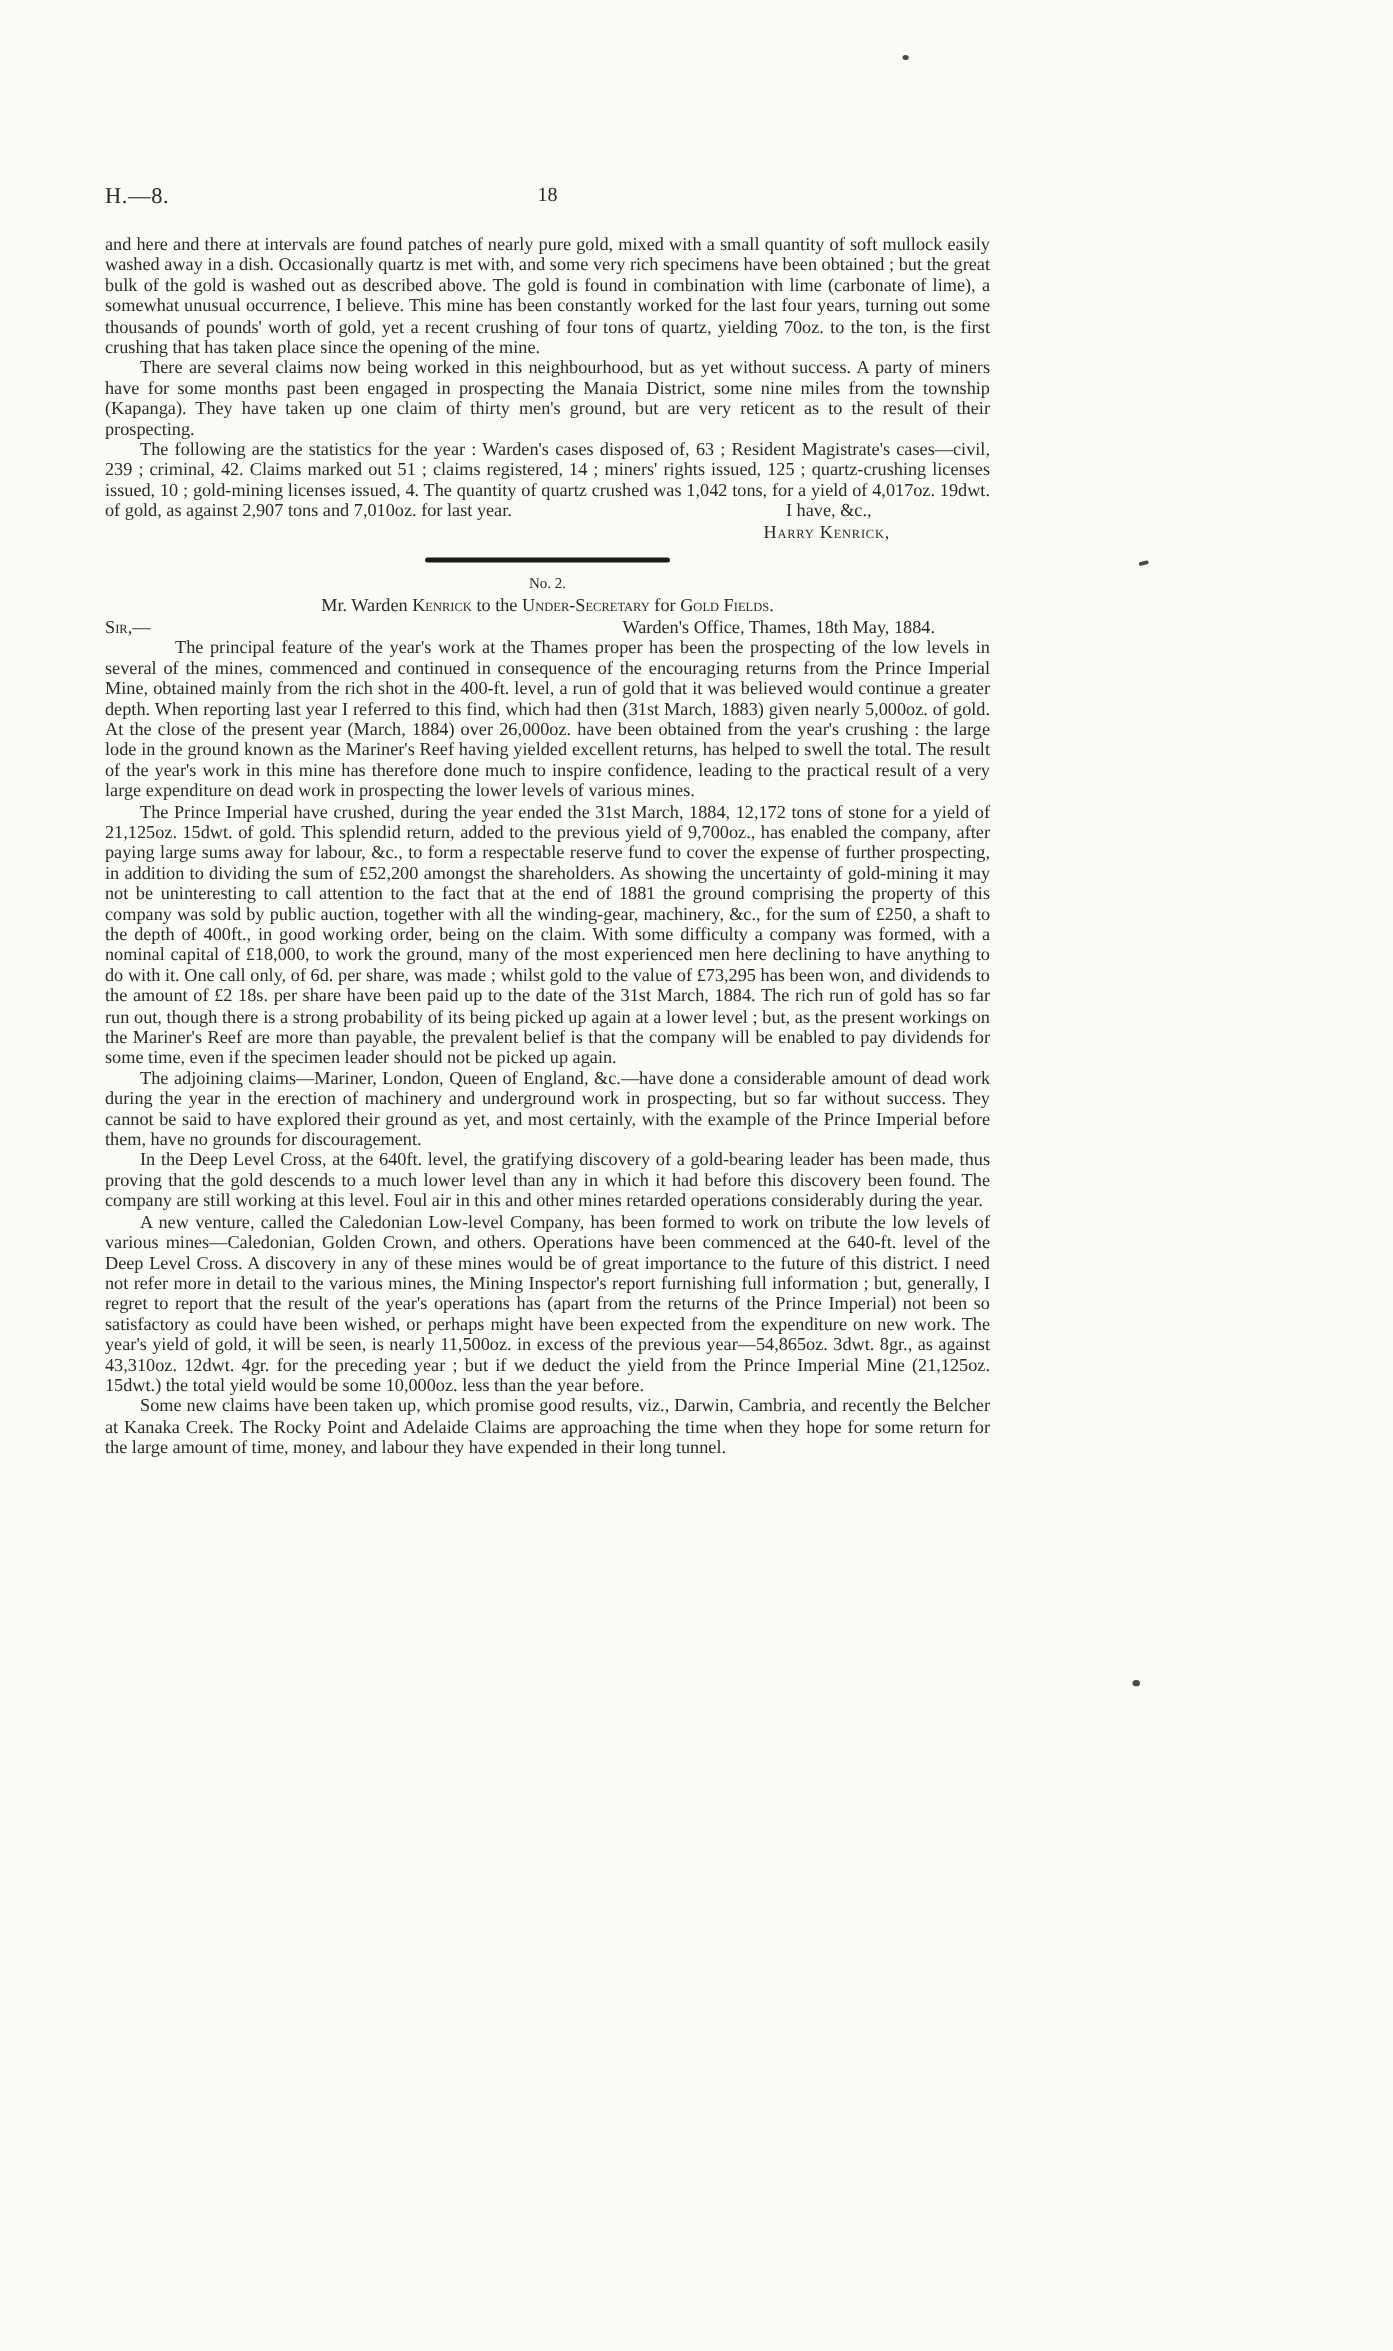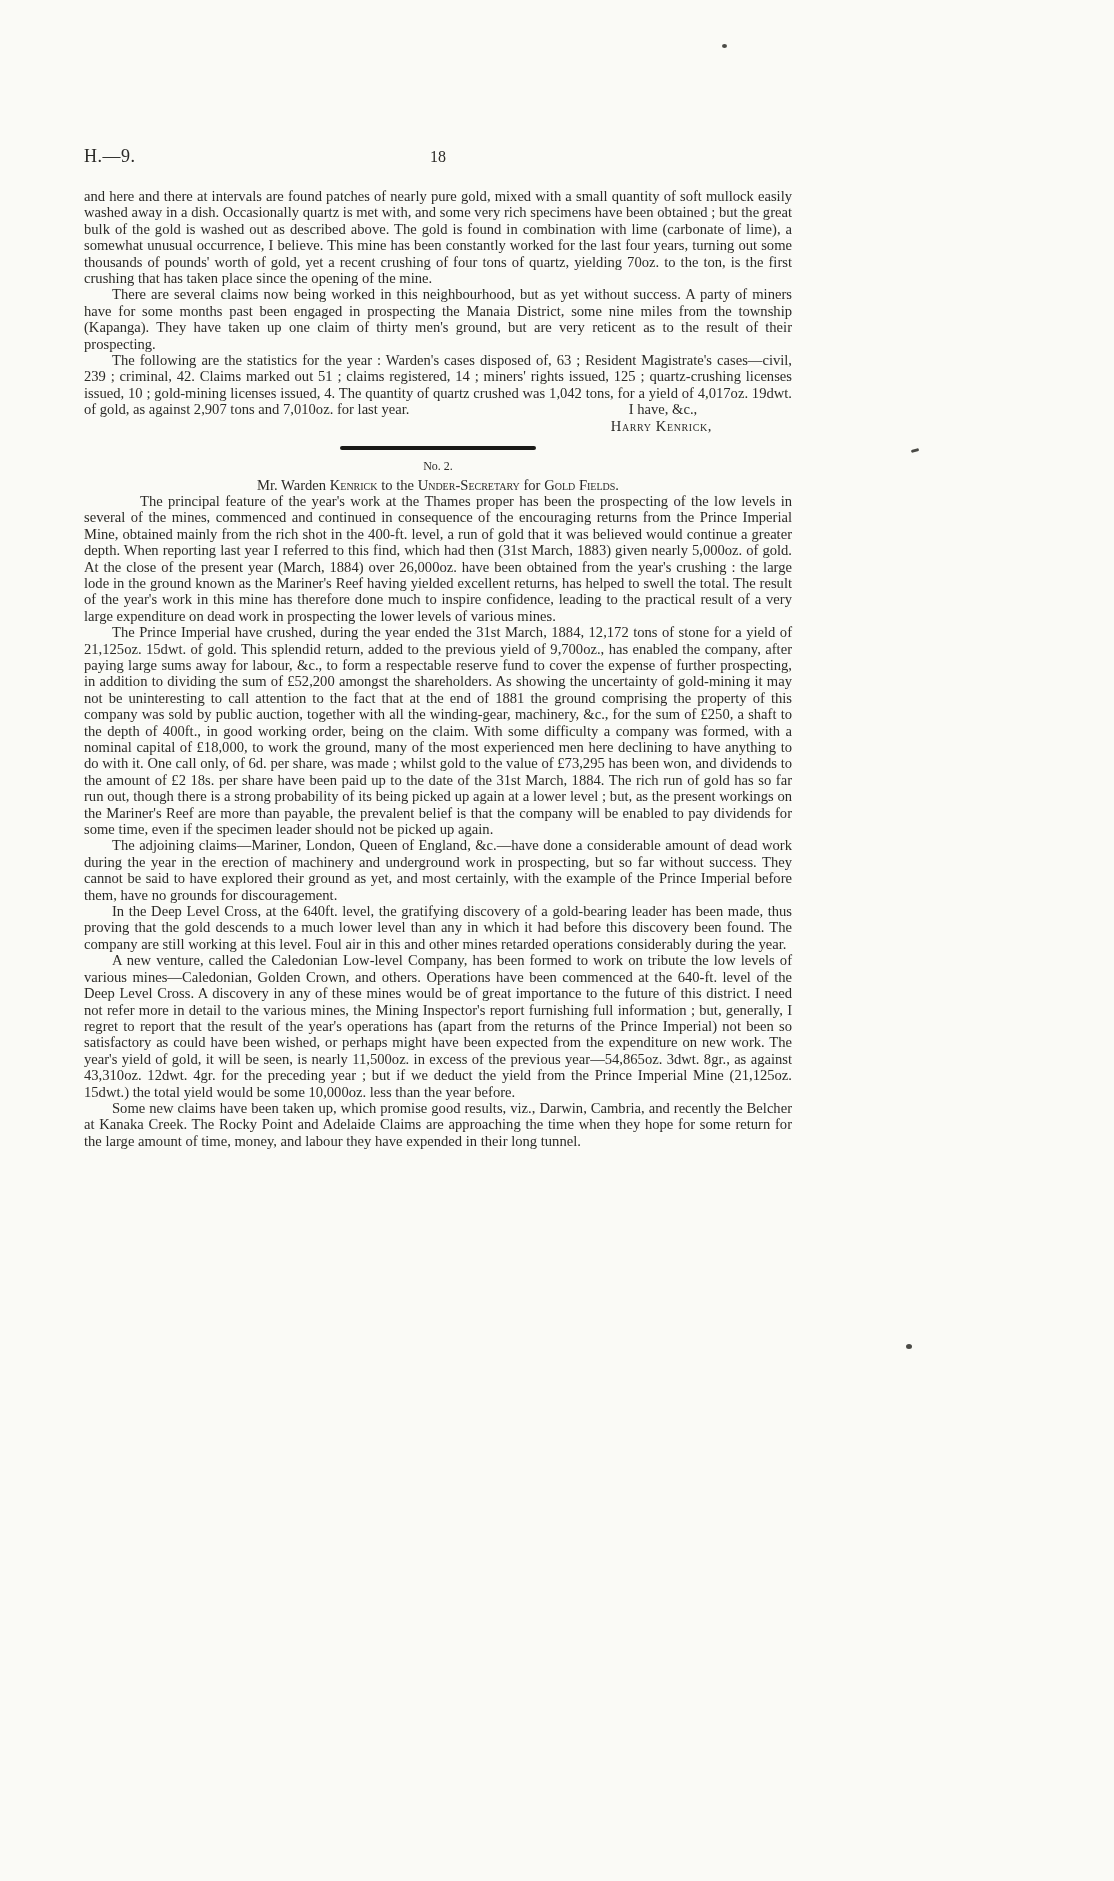--- a/index.html
+++ b/index.html
@@ -47,39 +47,43 @@
 </head>
 <body>
 
 <div class="page">
 
   <span class="speck s1"></span>
   <span class="speck s2"></span>
   <span class="speck s3"></span>
 
   <div class="running-header">
-    <span class="header-left">H.—9.</span>
+    <span class="header-left">H.—8.</span>
     <span class="header-page">18</span>
   </div>
 
   <div class="content">
 
     <p class="flush">and here and there at intervals are found patches of nearly pure gold, mixed with a small quantity of soft mullock easily washed away in a dish. Occasionally quartz is met with, and some very rich specimens have been obtained ; but the great bulk of the gold is washed out as described above. The gold is found in combination with lime (carbonate of lime), a somewhat unusual occurrence, I believe. This mine has been constantly worked for the last four years, turning out some thousands of pounds' worth of gold, yet a recent crushing of four tons of quartz, yielding 70oz. to the ton, is the first crushing that has taken place since the opening of the mine.</p>
     <p>There are several claims now being worked in this neighbourhood, but as yet without success. A party of miners have for some months past been engaged in prospecting the Manaia District, some nine miles from the township (Kapanga). They have taken up one claim of thirty men's ground, but are very reticent as to the result of their prospecting.</p>
     <p>The following are the statistics for the year : Warden's cases disposed of, 63 ; Resident Magistrate's cases—civil, 239 ; criminal, 42. Claims marked out 51 ; claims registered, 14 ; miners' rights issued, 125 ; quartz-crushing licenses issued, 10 ; gold-mining licenses issued, 4. The quantity of quartz crushed was 1,042 tons, for a yield of 4,017oz. 19dwt. of gold, as against 2,907 tons and 7,010oz. for last year.</p>
 
     <div class="closing">I have, &amp;c.,</div>
     <div class="sig-name">Harry Kenrick,</div>
 
     <div class="divider"></div>
 
     <div class="letter-no">No. 2.</div>
 
     <div class="letter-heading"><span>Mr. Warden </span><span class="sc">Kenrick</span><span> to the </span><span class="sc">Under-Secretary</span><span> for </span><span class="sc">Gold Fields</span><span>.</span></div>
 
+    <div class="salutation-row">
+      <span class="salutation">Sir,—</span>
+      <span class="dateline">Warden's Office, Thames, 18th May, 1884.</span>
+    </div>
 
     <p class="deep-indent">The principal feature of the year's work at the Thames proper has been the prospecting of the low levels in several of the mines, commenced and continued in consequence of the encouraging returns from the Prince Imperial Mine, obtained mainly from the rich shot in the 400-ft. level, a run of gold that it was believed would continue a greater depth. When reporting last year I referred to this find, which had then (31st March, 1883) given nearly 5,000oz. of gold. At the close of the present year (March, 1884) over 26,000oz. have been obtained from the year's crushing : the large lode in the ground known as the Mariner's Reef having yielded excellent returns, has helped to swell the total. The result of the year's work in this mine has therefore done much to inspire confidence, leading to the practical result of a very large expenditure on dead work in prospecting the lower levels of various mines.</p>
     <p>The Prince Imperial have crushed, during the year ended the 31st March, 1884, 12,172 tons of stone for a yield of 21,125oz. 15dwt. of gold. This splendid return, added to the previous yield of 9,700oz., has enabled the company, after paying large sums away for labour, &amp;c., to form a respectable reserve fund to cover the expense of further prospecting, in addition to dividing the sum of £52,200 amongst the shareholders. As showing the uncertainty of gold-mining it may not be uninteresting to call attention to the fact that at the end of 1881 the ground comprising the property of this company was sold by public auction, together with all the winding-gear, machinery, &amp;c., for the sum of £250, a shaft to the depth of 400ft., in good working order, being on the claim. With some difficulty a company was formed, with a nominal capital of £18,000, to work the ground, many of the most experienced men here declining to have anything to do with it. One call only, of 6d. per share, was made ; whilst gold to the value of £73,295 has been won, and dividends to the amount of £2 18s. per share have been paid up to the date of the 31st March, 1884. The rich run of gold has so far run out, though there is a strong probability of its being picked up again at a lower level ; but, as the present workings on the Mariner's Reef are more than payable, the prevalent belief is that the company will be enabled to pay dividends for some time, even if the specimen leader should not be picked up again.</p>
     <p>The adjoining claims—Mariner, London, Queen of England, &amp;c.—have done a considerable amount of dead work during the year in the erection of machinery and underground work in prospecting, but so far without success. They cannot be said to have explored their ground as yet, and most certainly, with the example of the Prince Imperial before them, have no grounds for discouragement.</p>
     <p>In the Deep Level Cross, at the 640ft. level, the gratifying discovery of a gold-bearing leader has been made, thus proving that the gold descends to a much lower level than any in which it had before this discovery been found. The company are still working at this level. Foul air in this and other mines retarded operations considerably during the year.</p>
     <p>A new venture, called the Caledonian Low-level Company, has been formed to work on tribute the low levels of various mines—Caledonian, Golden Crown, and others. Operations have been commenced at the 640-ft. level of the Deep Level Cross. A discovery in any of these mines would be of great importance to the future of this district. I need not refer more in detail to the various mines, the Mining Inspector's report furnishing full information ; but, generally, I regret to report that the result of the year's operations has (apart from the returns of the Prince Imperial) not been so satisfactory as could have been wished, or perhaps might have been expected from the expenditure on new work. The year's yield of gold, it will be seen, is nearly 11,500oz. in excess of the previous year—54,865oz. 3dwt. 8gr., as against 43,310oz. 12dwt. 4gr. for the preceding year ; but if we deduct the yield from the Prince Imperial Mine (21,125oz. 15dwt.) the total yield would be some 10,000oz. less than the year before.</p>
     <p>Some new claims have been taken up, which promise good results, viz., Darwin, Cambria, and recently the Belcher at Kanaka Creek. The Rocky Point and Adelaide Claims are approaching the time when they hope for some return for the large amount of time, money, and labour they have expended in their long tunnel.</p>
 
   </div>
 </div>

